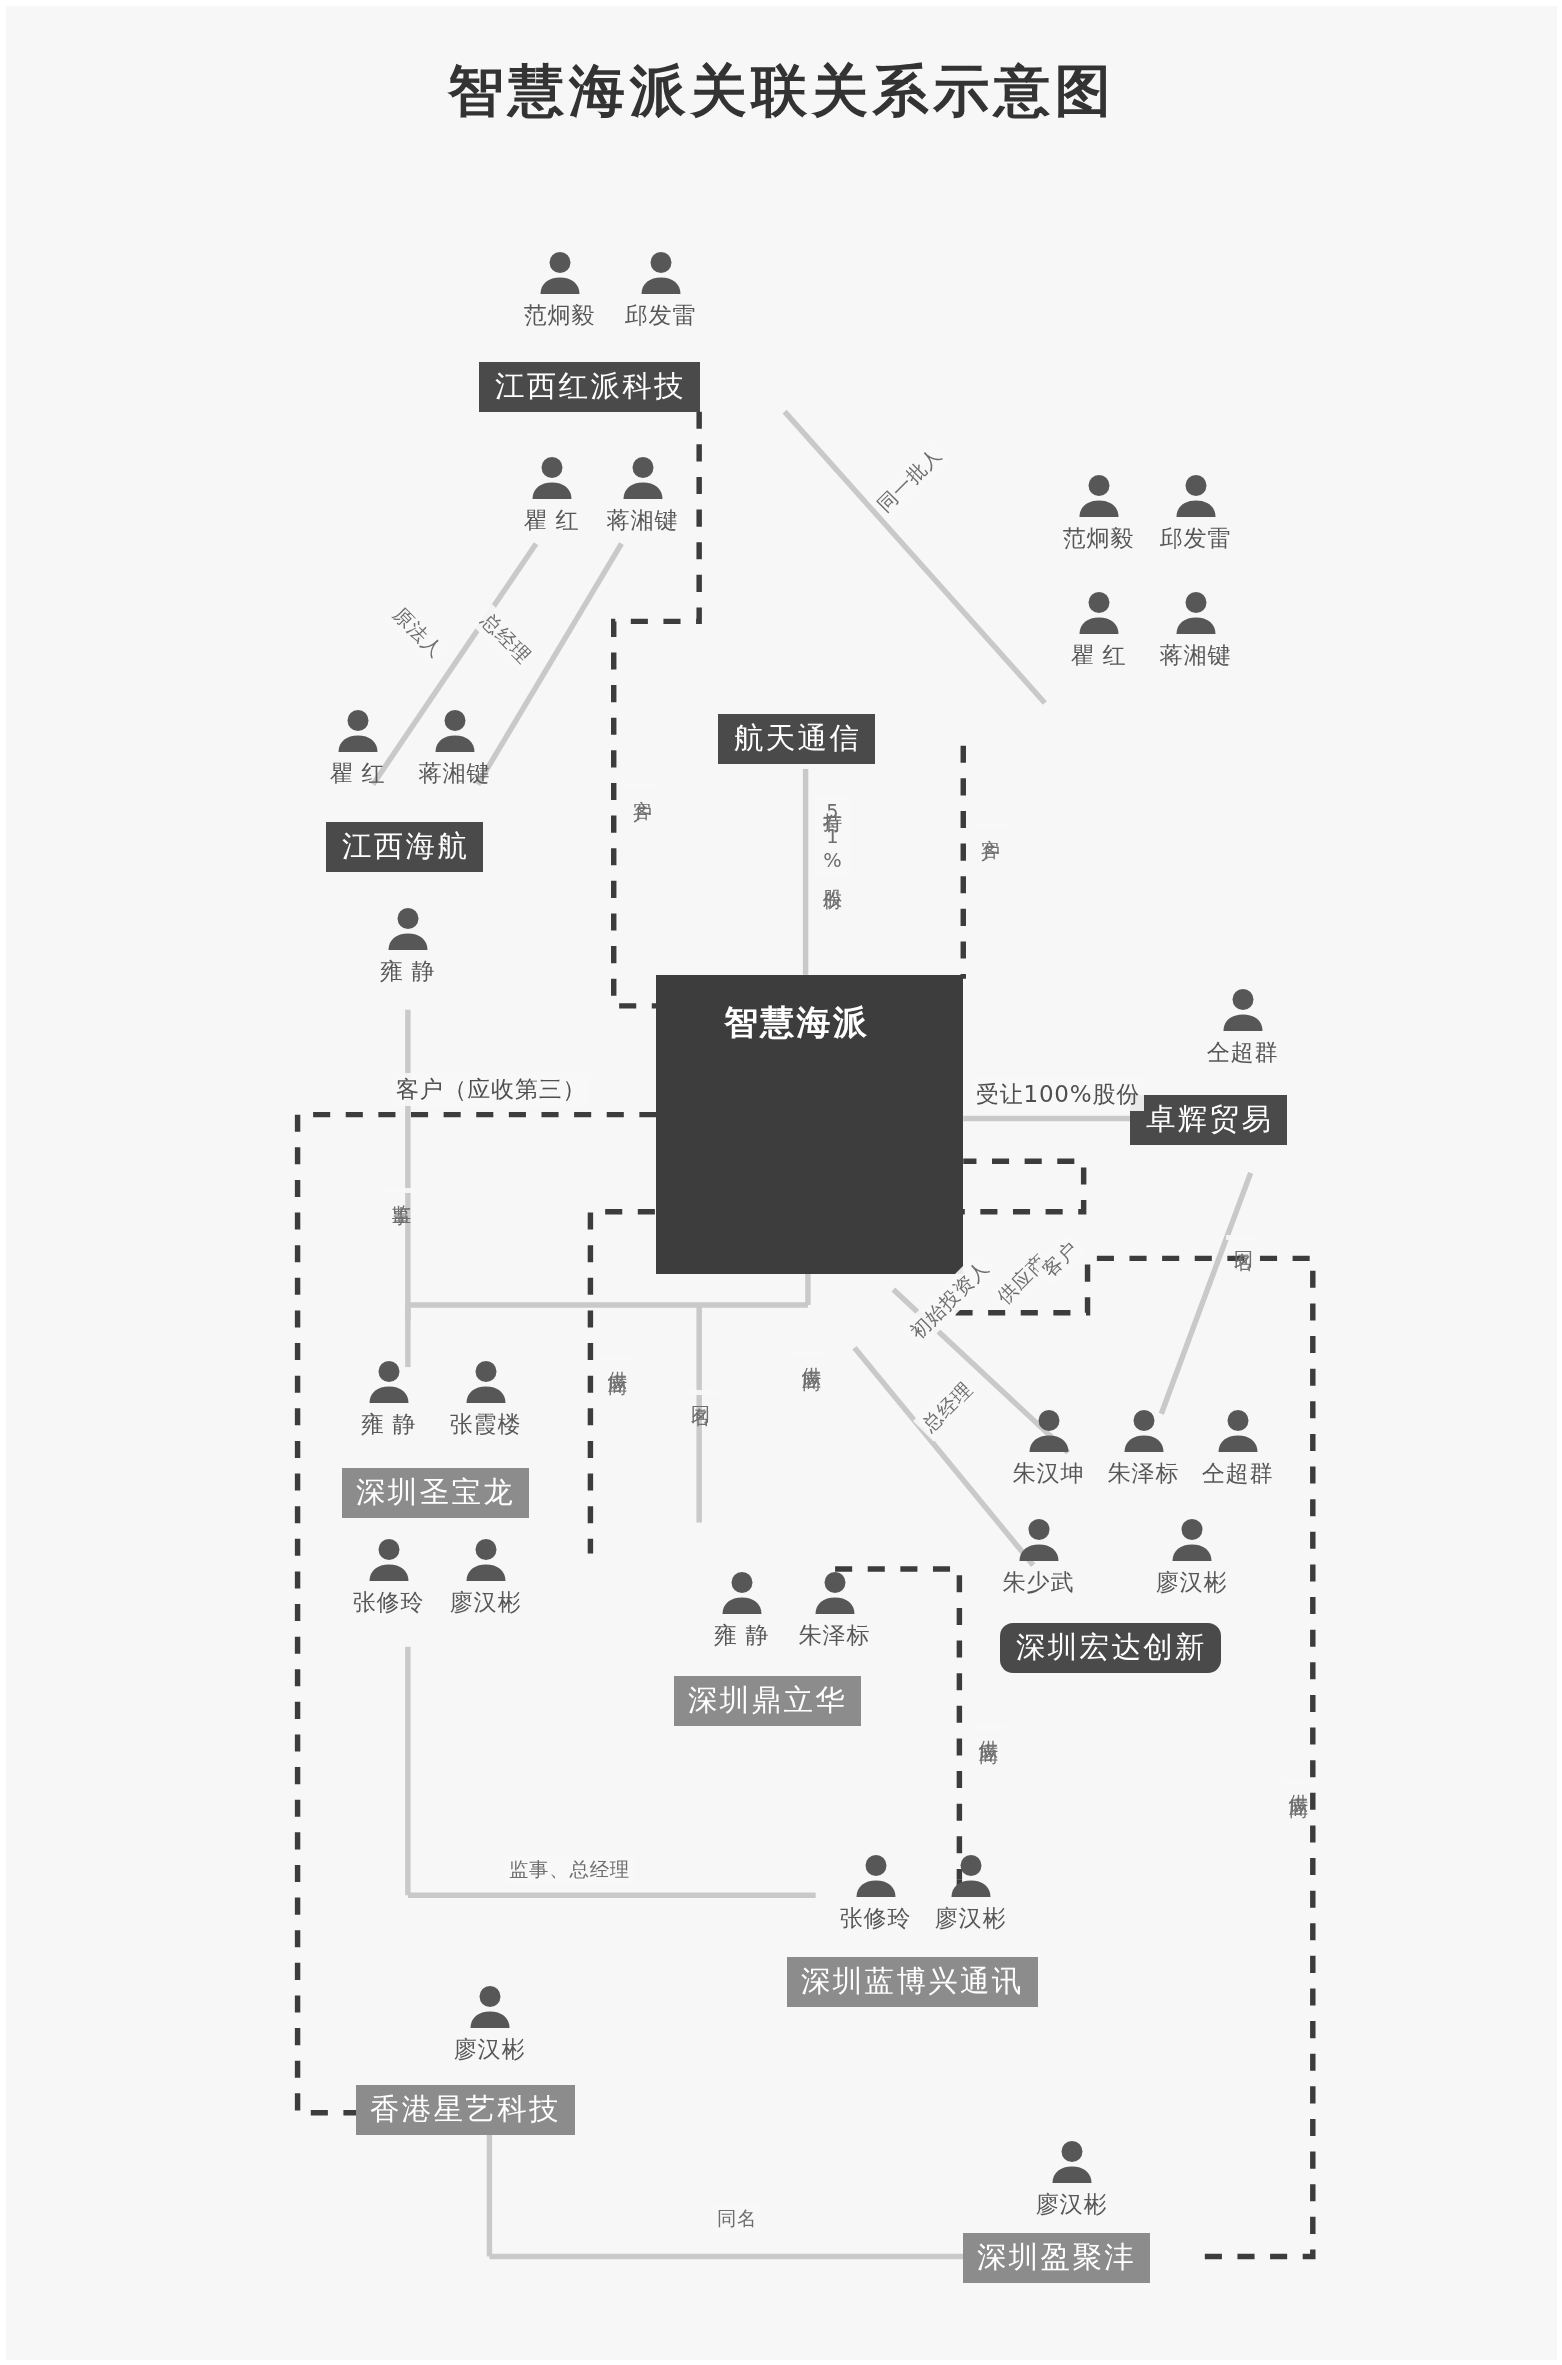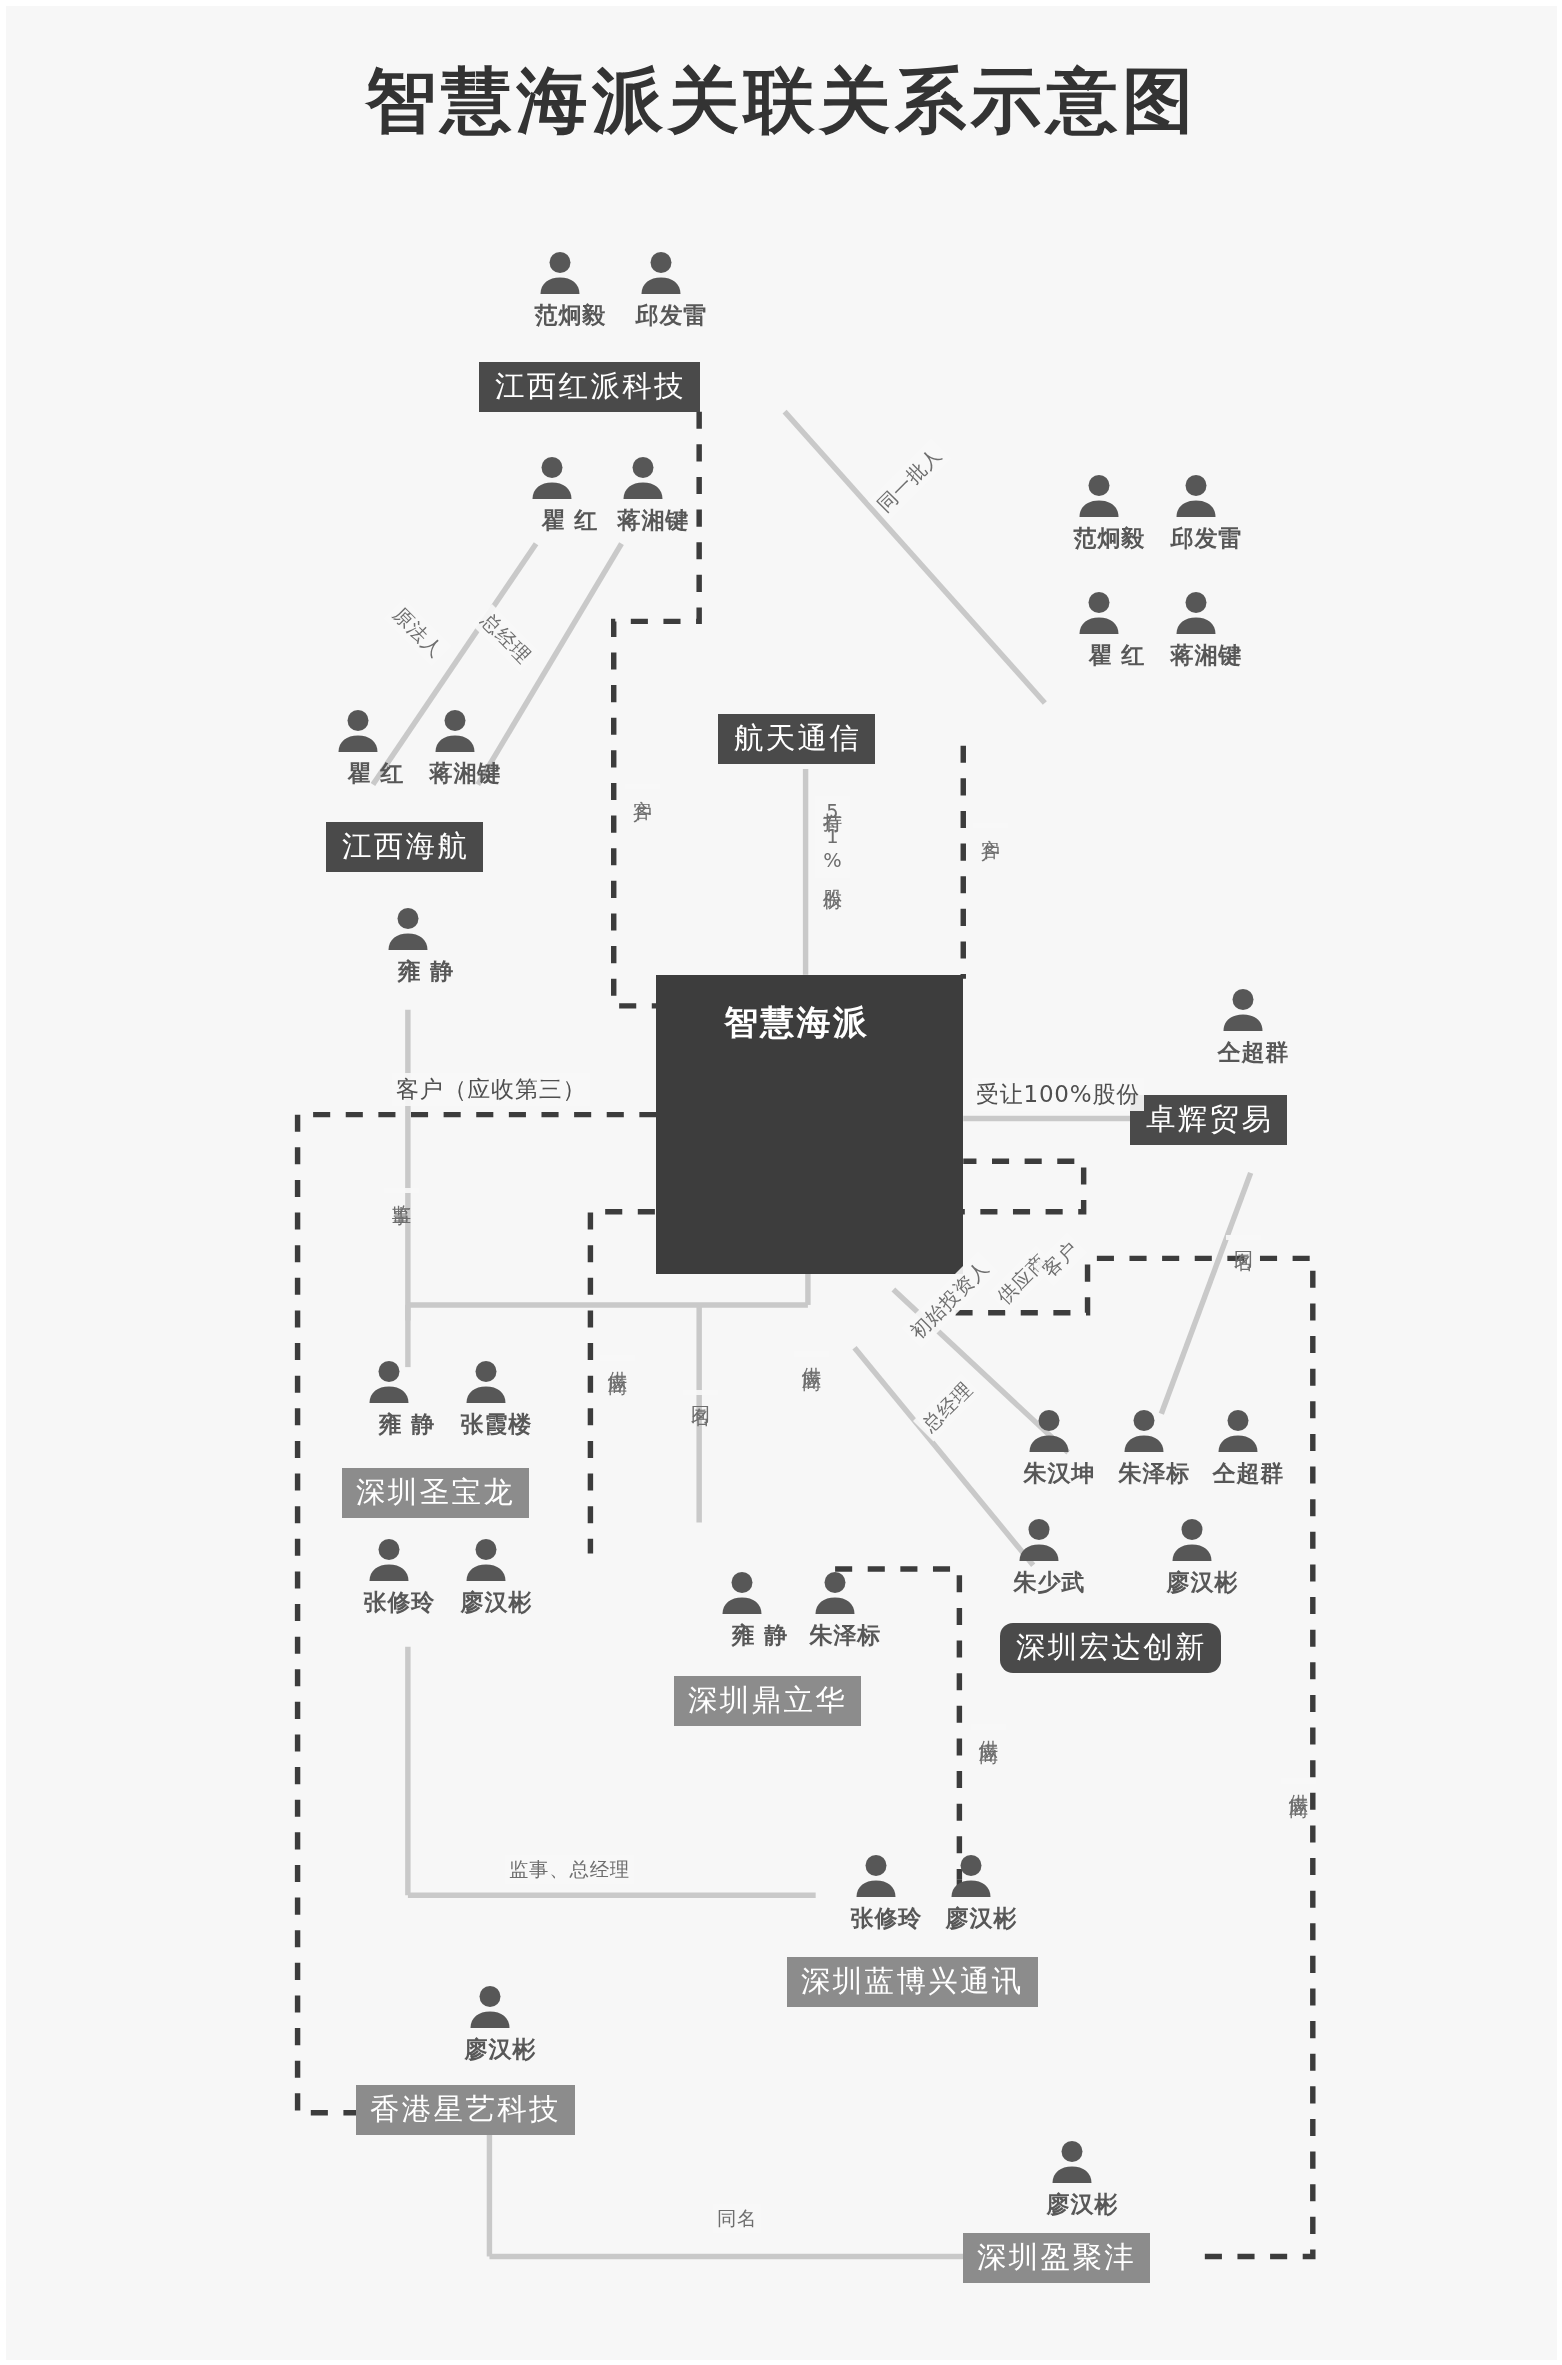--- a/index.html
+++ b/index.html
@@ -17,35 +17,34 @@
     box-sizing:border-box;
     border:6.2px solid #ffffff;
     pointer-events:none;
     z-index:60;
   }
   #svg-layer{position:absolute;left:0;top:0;width:1563px;height:2366px;z-index:1;}
 
   .title{
     position:absolute;left:0;top:54px;width:1563px;
     text-align:center;
-    font-size:71px;
+    font-size:56px;
     font-weight:bold;
     color:#333333;
     letter-spacing:4.7px;
     z-index:20;
     white-space:nowrap;
   }
 
   
   .person{
     position:absolute;
     z-index:10;
-    text-align:right;
+    text-align:center;
     width:93px;
-    font-weight:bold;
   }
   .person .glyph{
     display:block;
     width:48px;height:48px;
     margin:0 auto 3.1px auto;
   }
   .person .pname{
     display:block;
     font-size:23px;
     color:#575757;

